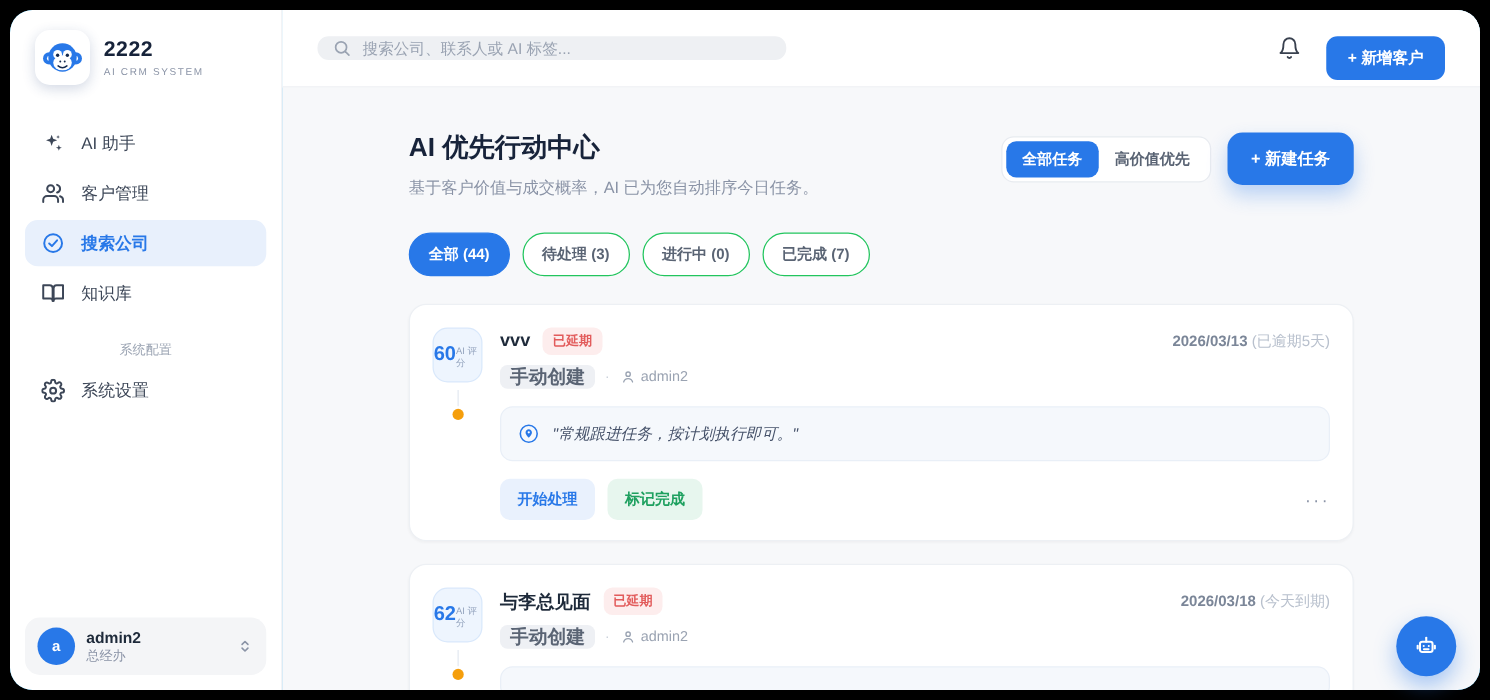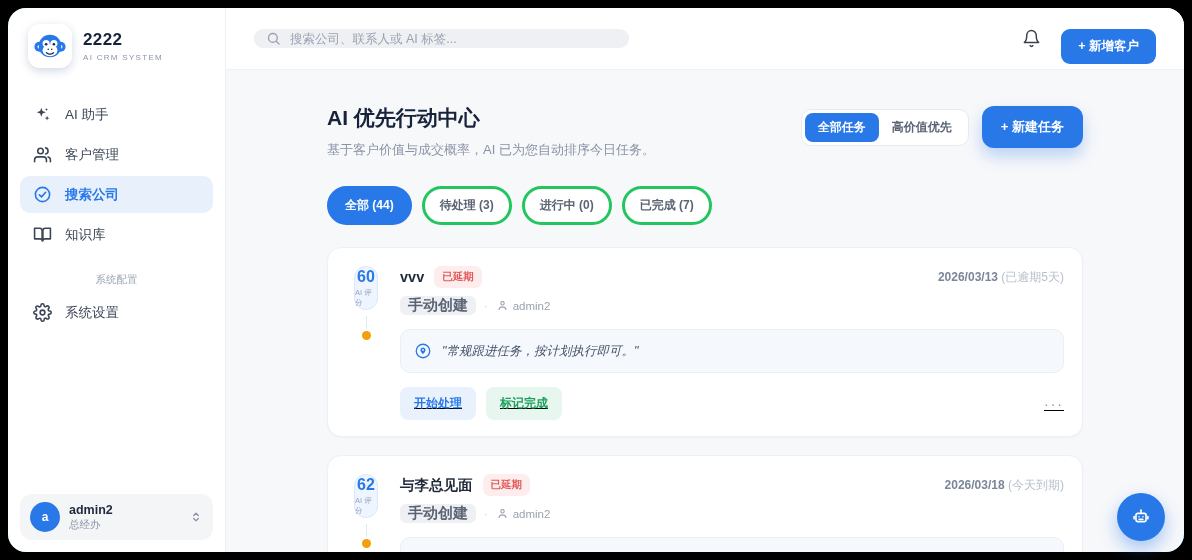--- a/index.html
+++ b/index.html
@@ -53,49 +53,49 @@
   .header-actions { display:flex; align-items:center; gap:13px; margin-top:2px; }
   .segmented { background:#fff; border:1px solid #e8ebf0; border-radius:10px; padding:3px; display:flex; }
   .seg { padding:6px 13px; border-radius:8px; font-size:12px; font-weight:bold; color:#5a6474;
     background:none; border:none; font-family:inherit; cursor:pointer; white-space:nowrap; }
   .seg.active { background:#2878e8; color:#fff; }
   .btn-newtask { background:#2878e8; color:#fff; border-radius:12px; padding:12px 19px; font-size:13px;
     font-weight:bold; box-shadow:0 8px 16px rgba(40,120,232,.30); border:none; font-family:inherit; cursor:pointer; white-space:nowrap; }
 
   .filters { display:flex; gap:10px; margin-top:27px; }
   .pill { padding:8px 15px; border-radius:999px; font-size:12px; font-weight:bold; background:#fff;
-    border:3px solid #22c55e; color:#5a6474; font-family:inherit; cursor:pointer; }
+    border:1px solid #22c55e; color:#5a6474; font-family:inherit; cursor:pointer; }
   .pill.active { background:#2878e8; border-color:#2878e8; color:#fff; }
 
   .tasks { margin-top:22px; display:flex; flex-direction:column; gap:18px; }
   .card { background:#fff; border:1px solid #edf0f4; border-radius:14px; padding:18px 18px 16px;
     display:grid; grid-template-columns:54px 1fr; box-shadow:0 1px 2px rgba(16,24,40,.03); }
   .score-col { display:flex; flex-direction:column; align-items:center; width:40px; }
-  .score-badge { width:24px; height:44px; background:#eef5fe; border:1px solid #d9e8fb; border-radius:12px;
-    display:flex; flex-direction:column; align-items:center; justify-content:center; }
+  .score-badge { width:40px; height:44px; background:#eef5fe; border:1px solid #d9e8fb; border-radius:12px;
+    display:flex; flex-direction:row; align-items:center; justify-content:center; }
   .score-num { font-size:16px; font-weight:bold; color:#2878e8; line-height:1; }
   .score-label { font-size:7.5px; color:#93a3bd; margin-top:3px; }
   .tl-line { width:1px; height:13px; background:#e3e9f1; margin-top:6px; }
   .tl-dot { width:9px; height:9px; border-radius:50%; background:#f59e0b; margin-top:2px; }
   .card-main { min-width:0; }
   .row1 { display:flex; align-items:center; gap:10px; }
   .task-title { font-size:14.5px; font-weight:bold; color:#1e2a3a; }
   .badge-overdue { background:#fdeded; color:#e25c5c; font-size:10.5px; font-weight:bold;
     padding:4px 8px; border-radius:7px; }
   .date { margin-left:auto; font-size:12px; white-space:nowrap; }
   .date .d { color:#7b8698; font-weight:bold; }
   .date .n { color:#b8c0cd; }
   .row2 { display:flex; align-items:center; gap:8px; margin-top:8px; }
   .tag { background:#eef0f4; color:#5a6474; font-size:15px; font-weight:bold; padding:0 8px; border-radius:6px; }
   .meta-dot { color:#c9d0da; font-size:11px; }
   .owner { display:flex; align-items:center; gap:4px; color:#9aa3b2; font-size:11.5px; }
   .quote { margin-top:14px; background:#f5f8fc; border:1px solid #e9eff7; border-radius:10px;
     padding:12px 13px; display:flex; align-items:center; gap:10px; }
   .quote-text { font-size:12.5px; color:#46526a; font-style:italic; }
-  .row4 { display:flex; align-items:center; gap:10px; margin-top:14px;text-decoration:underline; }
+  .row4 { display:flex; align-items:center; gap:10px; margin-top:14px; }
   .btn-soft { border:none; border-radius:8px; padding:8px 14px; font-size:12px; font-weight:bold;
     font-family:inherit; cursor:pointer; }
   .btn-start { background:#e9f1fd; color:#2878e8; }
   .btn-done { background:#e7f6ee; color:#1ea05f; }
   .more { margin-left:auto; color:#8a93a6; font-size:14px; letter-spacing:2px; background:none;
     border:none; cursor:pointer; font-family:inherit; }
 
   .fab { position:absolute; right:27px; bottom:19px; width:48px; height:48px; border-radius:50%;
     background:#2878e8; display:flex; align-items:center; justify-content:center;
     box-shadow:0 8px 18px rgba(40,120,232,.40); border:none; cursor:pointer; }

